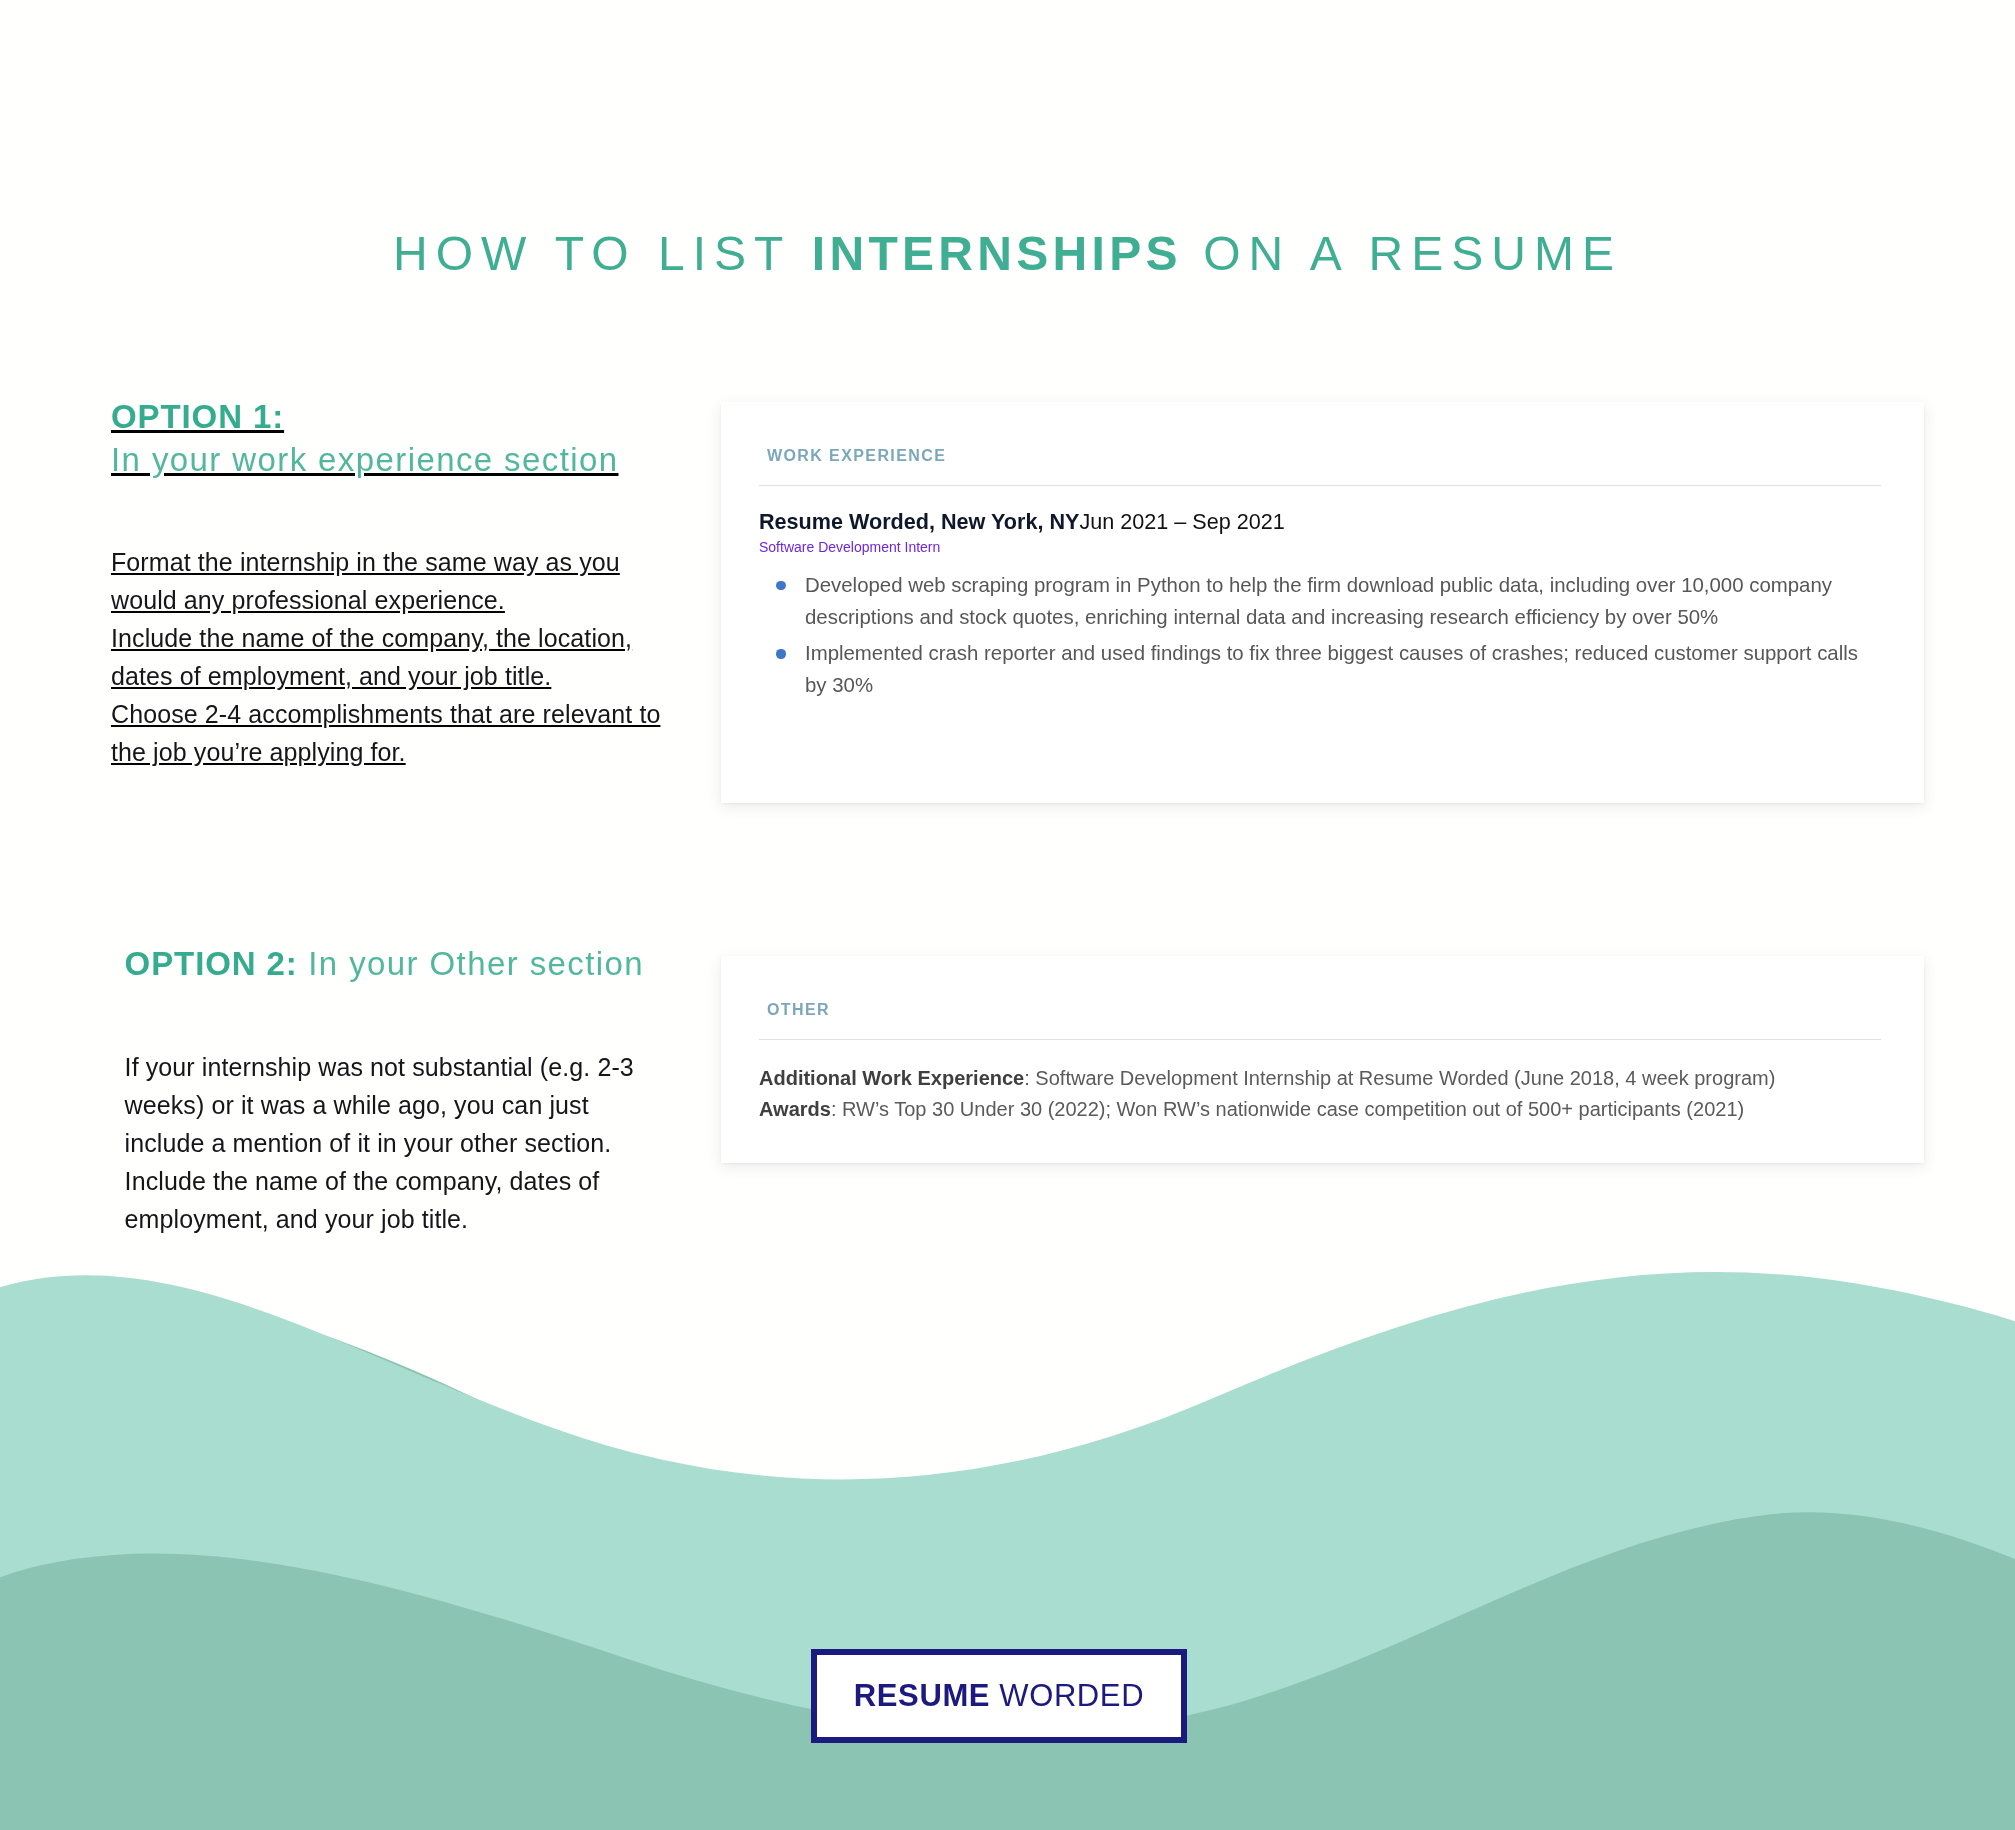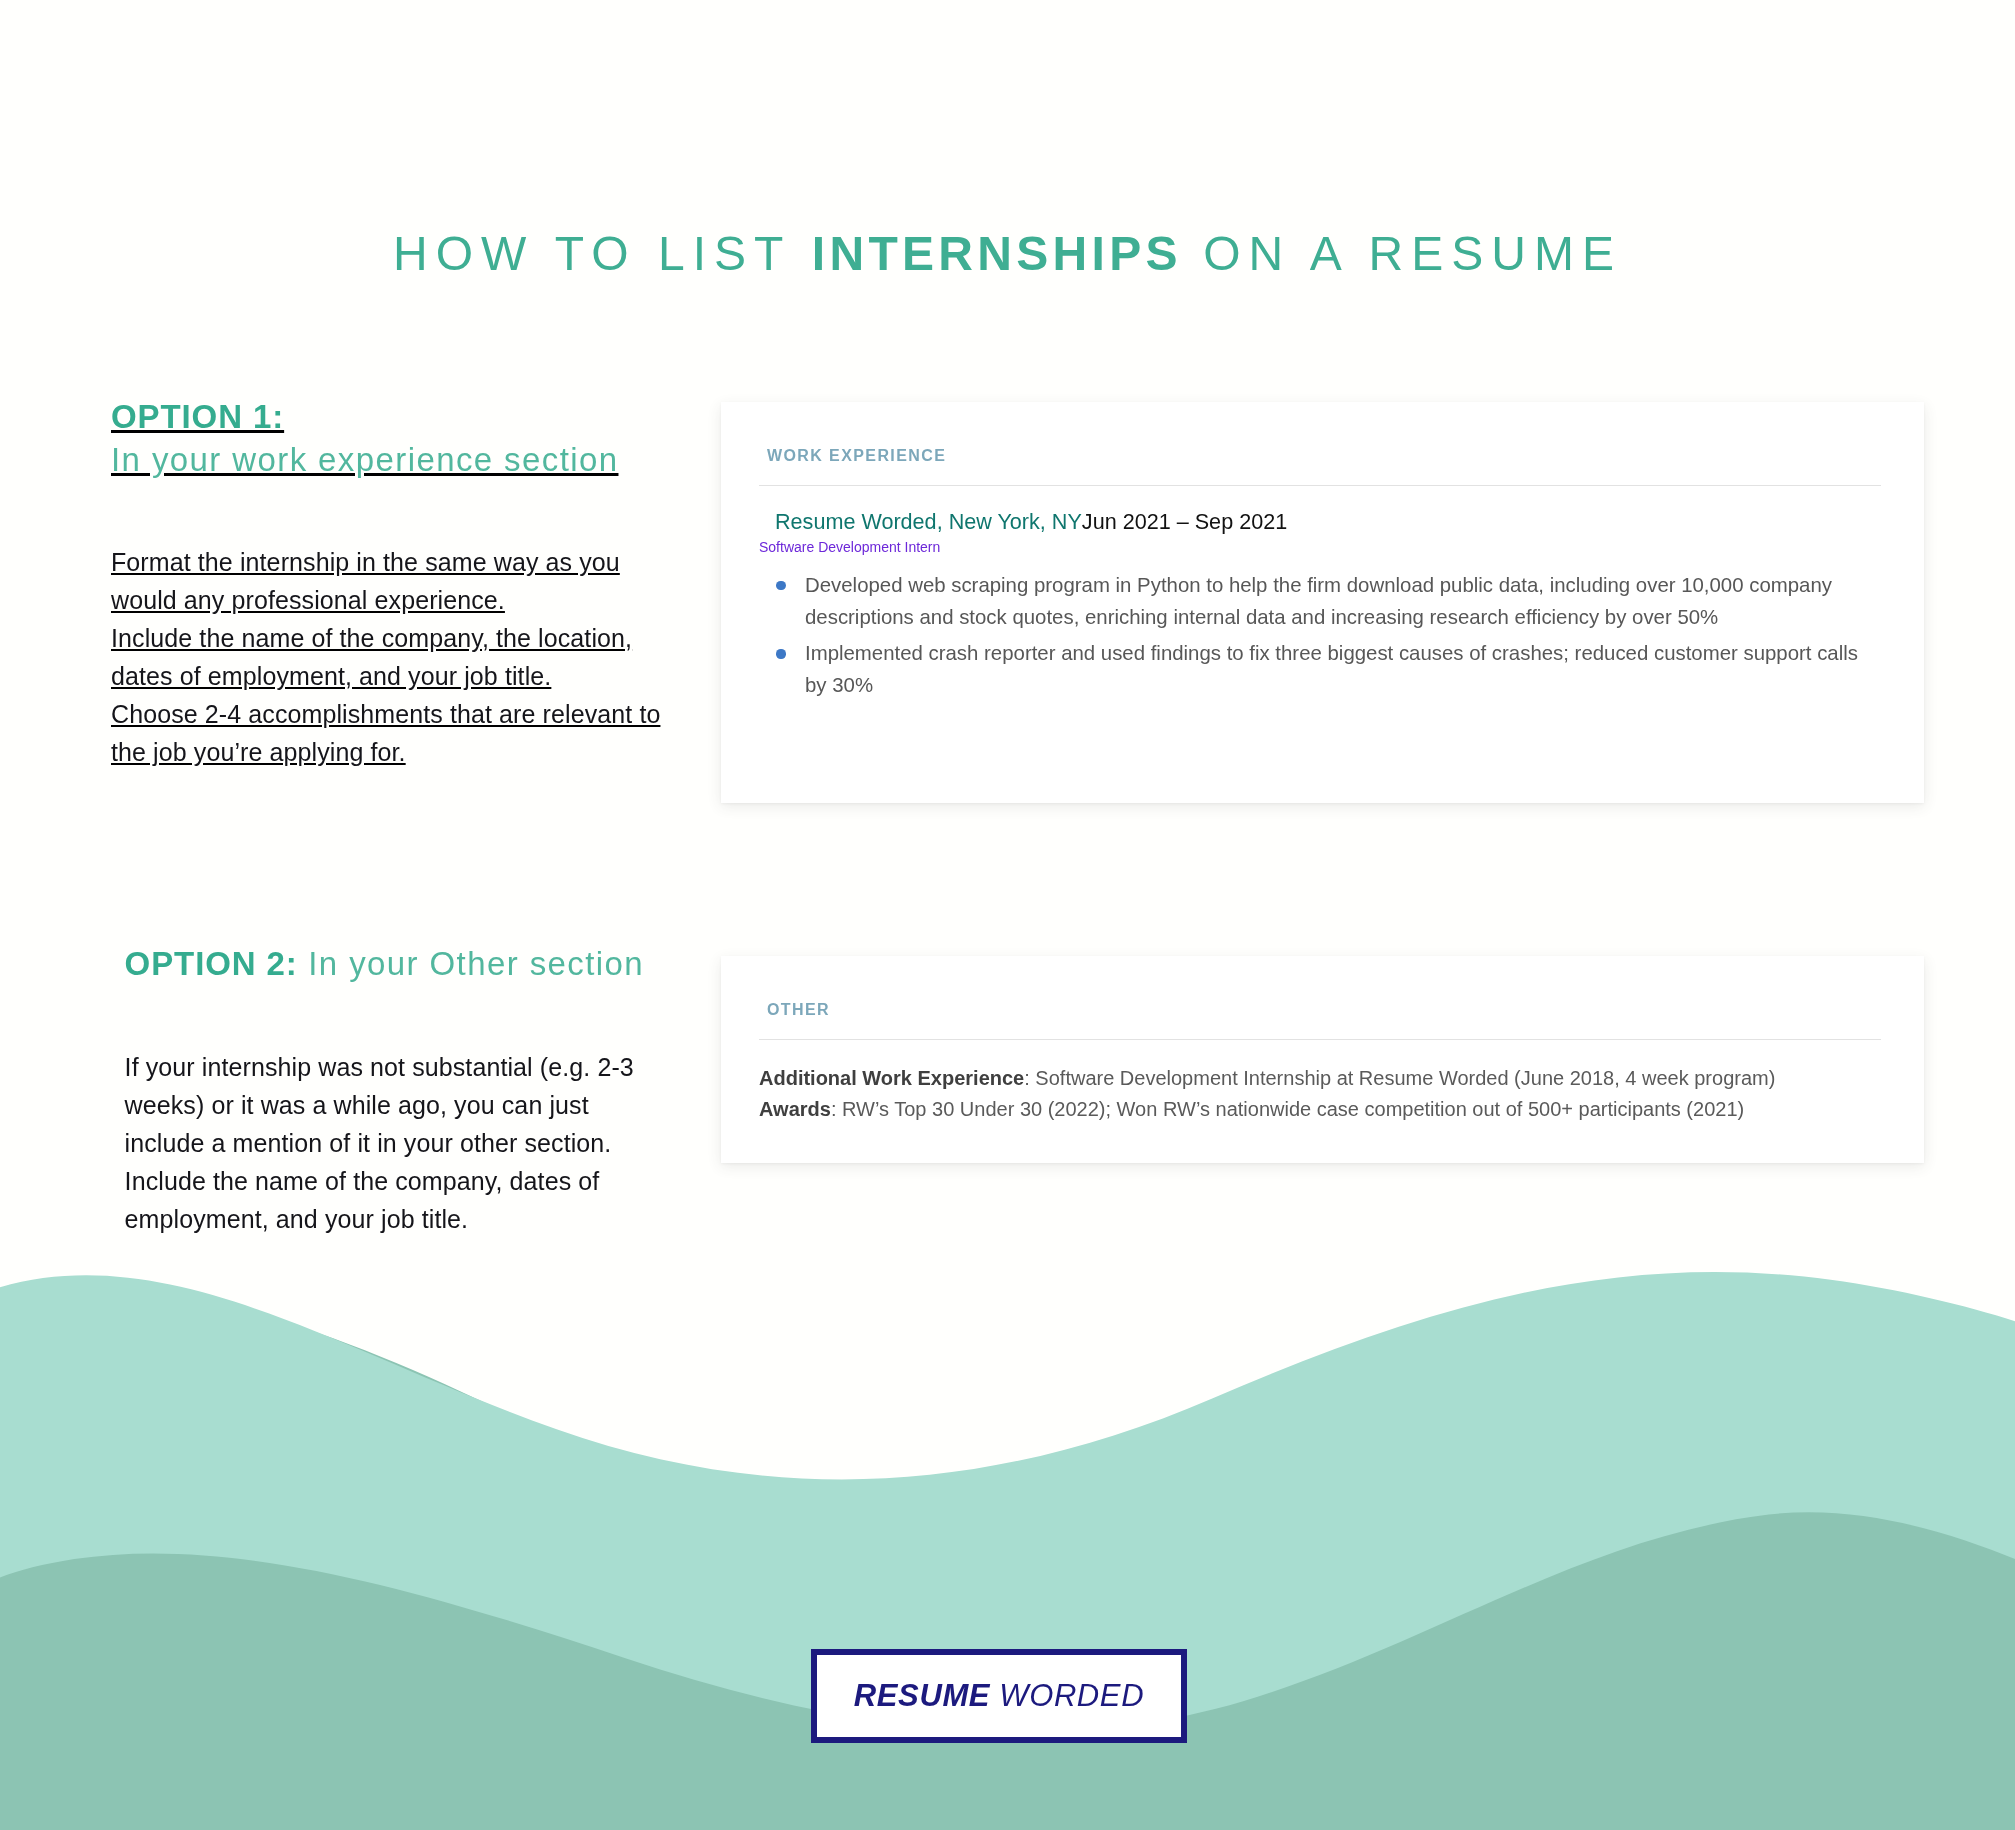--- a/index.html
+++ b/index.html
@@ -105,23 +105,22 @@
     margin-top: 20.4px;
   }
 
   .job-headline {
     margin-top: 22px;
     font-size: 21.6px;
     color: #4D4D4D;
     line-height: 1.30;
   }
   .job-company {
-    font-weight: 400;
-    color: #0f766e;
-    margin-left: 16px;
+    font-weight: 700;
+    color: #0f172a;
   }
   .job-dates {
     font-weight: 400;
     color: #121212;
   }
   .job-title {
     font-size: 14px;
     color: #6d28d9;
     line-height: 1.30;
     margin-top: 2px;
@@ -183,21 +182,20 @@
     align-items: center;
     justify-content: center;
     box-sizing: border-box;
   }
   .logo-text {
     font-size: 31px;
     letter-spacing: 0.6px;
     color: #1C1A7E;
     font-weight: 400;
     white-space: nowrap;
-    font-style: italic;
   }
   .logo-text .logo-bold { font-weight: 700; }
 </style>
 </head>
 <body>
 
 <svg class="waves" viewBox="0 0 3258 1000" preserveAspectRatio="none">
   <path fill="#8CC4B3" d="M0,170 C320,60 640,240 980,400 C1330,565 1640,600 2010,470 C2330,357 2620,205 2960,255 C3070,271 3180,300 3258,330 L3258,1000 L0,1000 Z"></path>
   <path fill="#A8DDD0" d="M0,120 C280,40 560,230 900,350 C1250,474 1600,455 1960,300 C2300,155 2600,60 2960,108 C3070,123 3180,150 3258,175 L3258,560 C3160,520 3010,470 2860,488 C2560,524 2310,700 2010,790 C1680,888 1340,830 1010,720 C700,617 380,520 120,560 C70,568 30,578 0,590 Z"></path>
 </svg>

